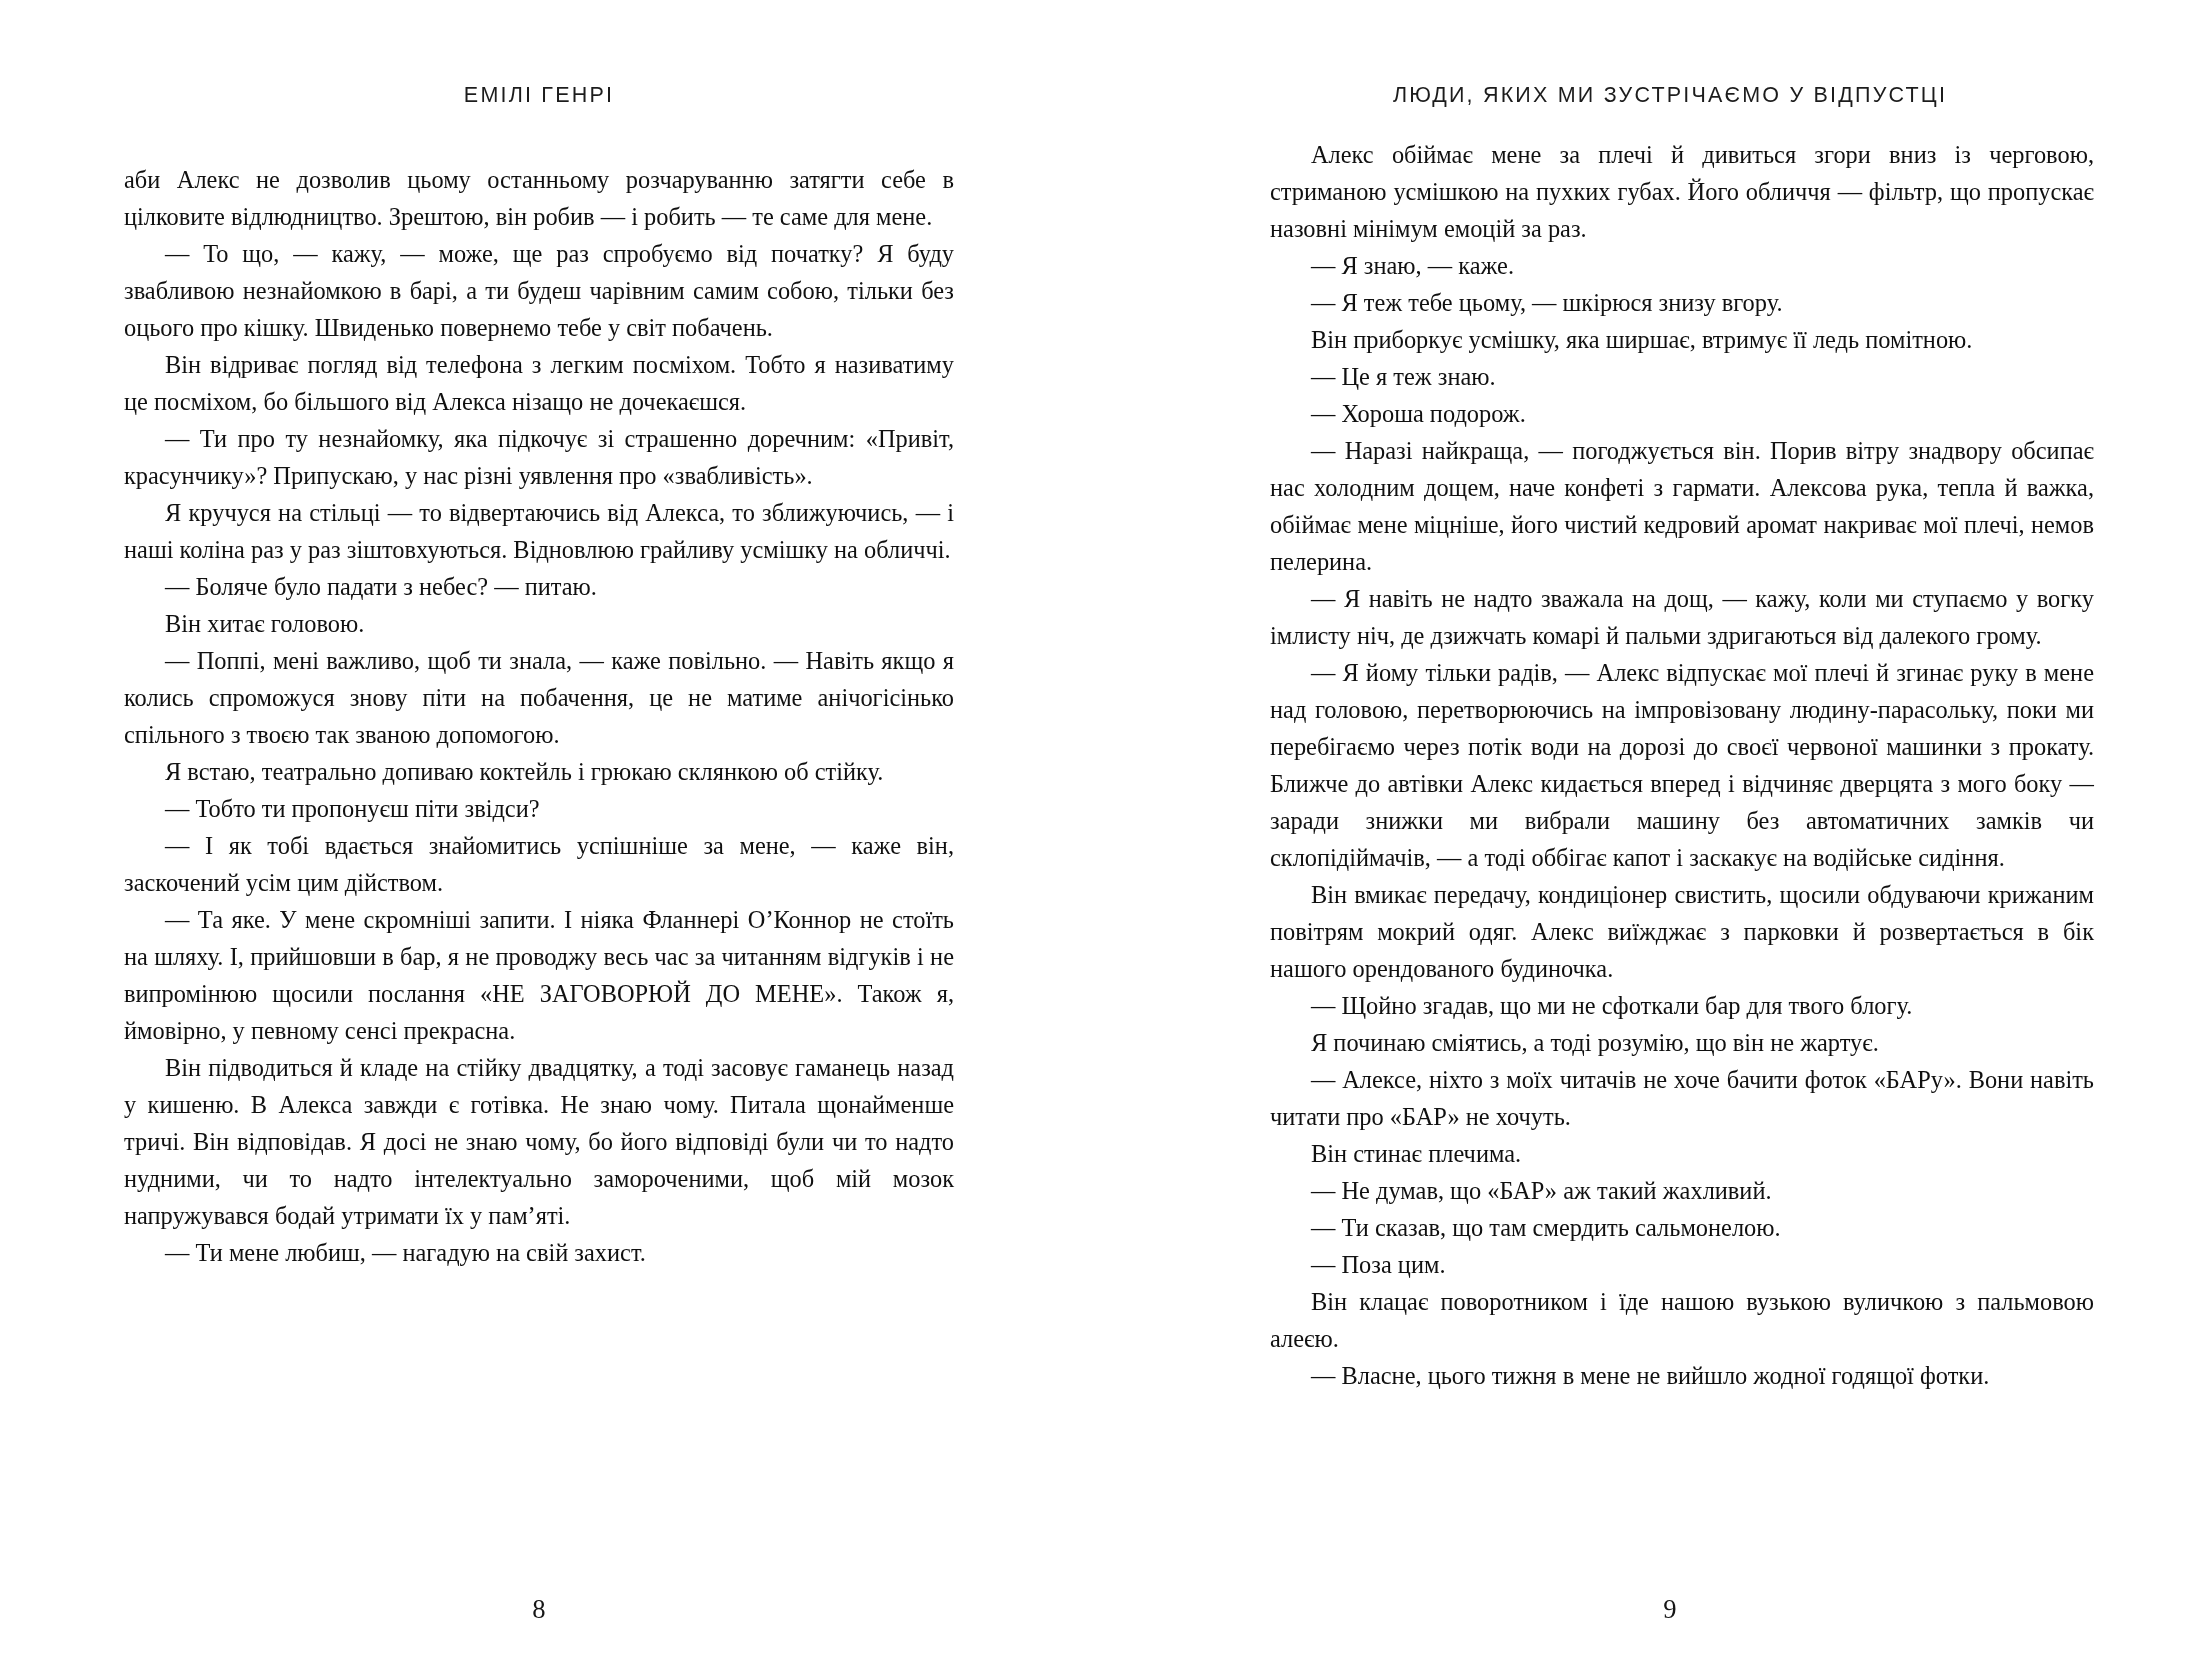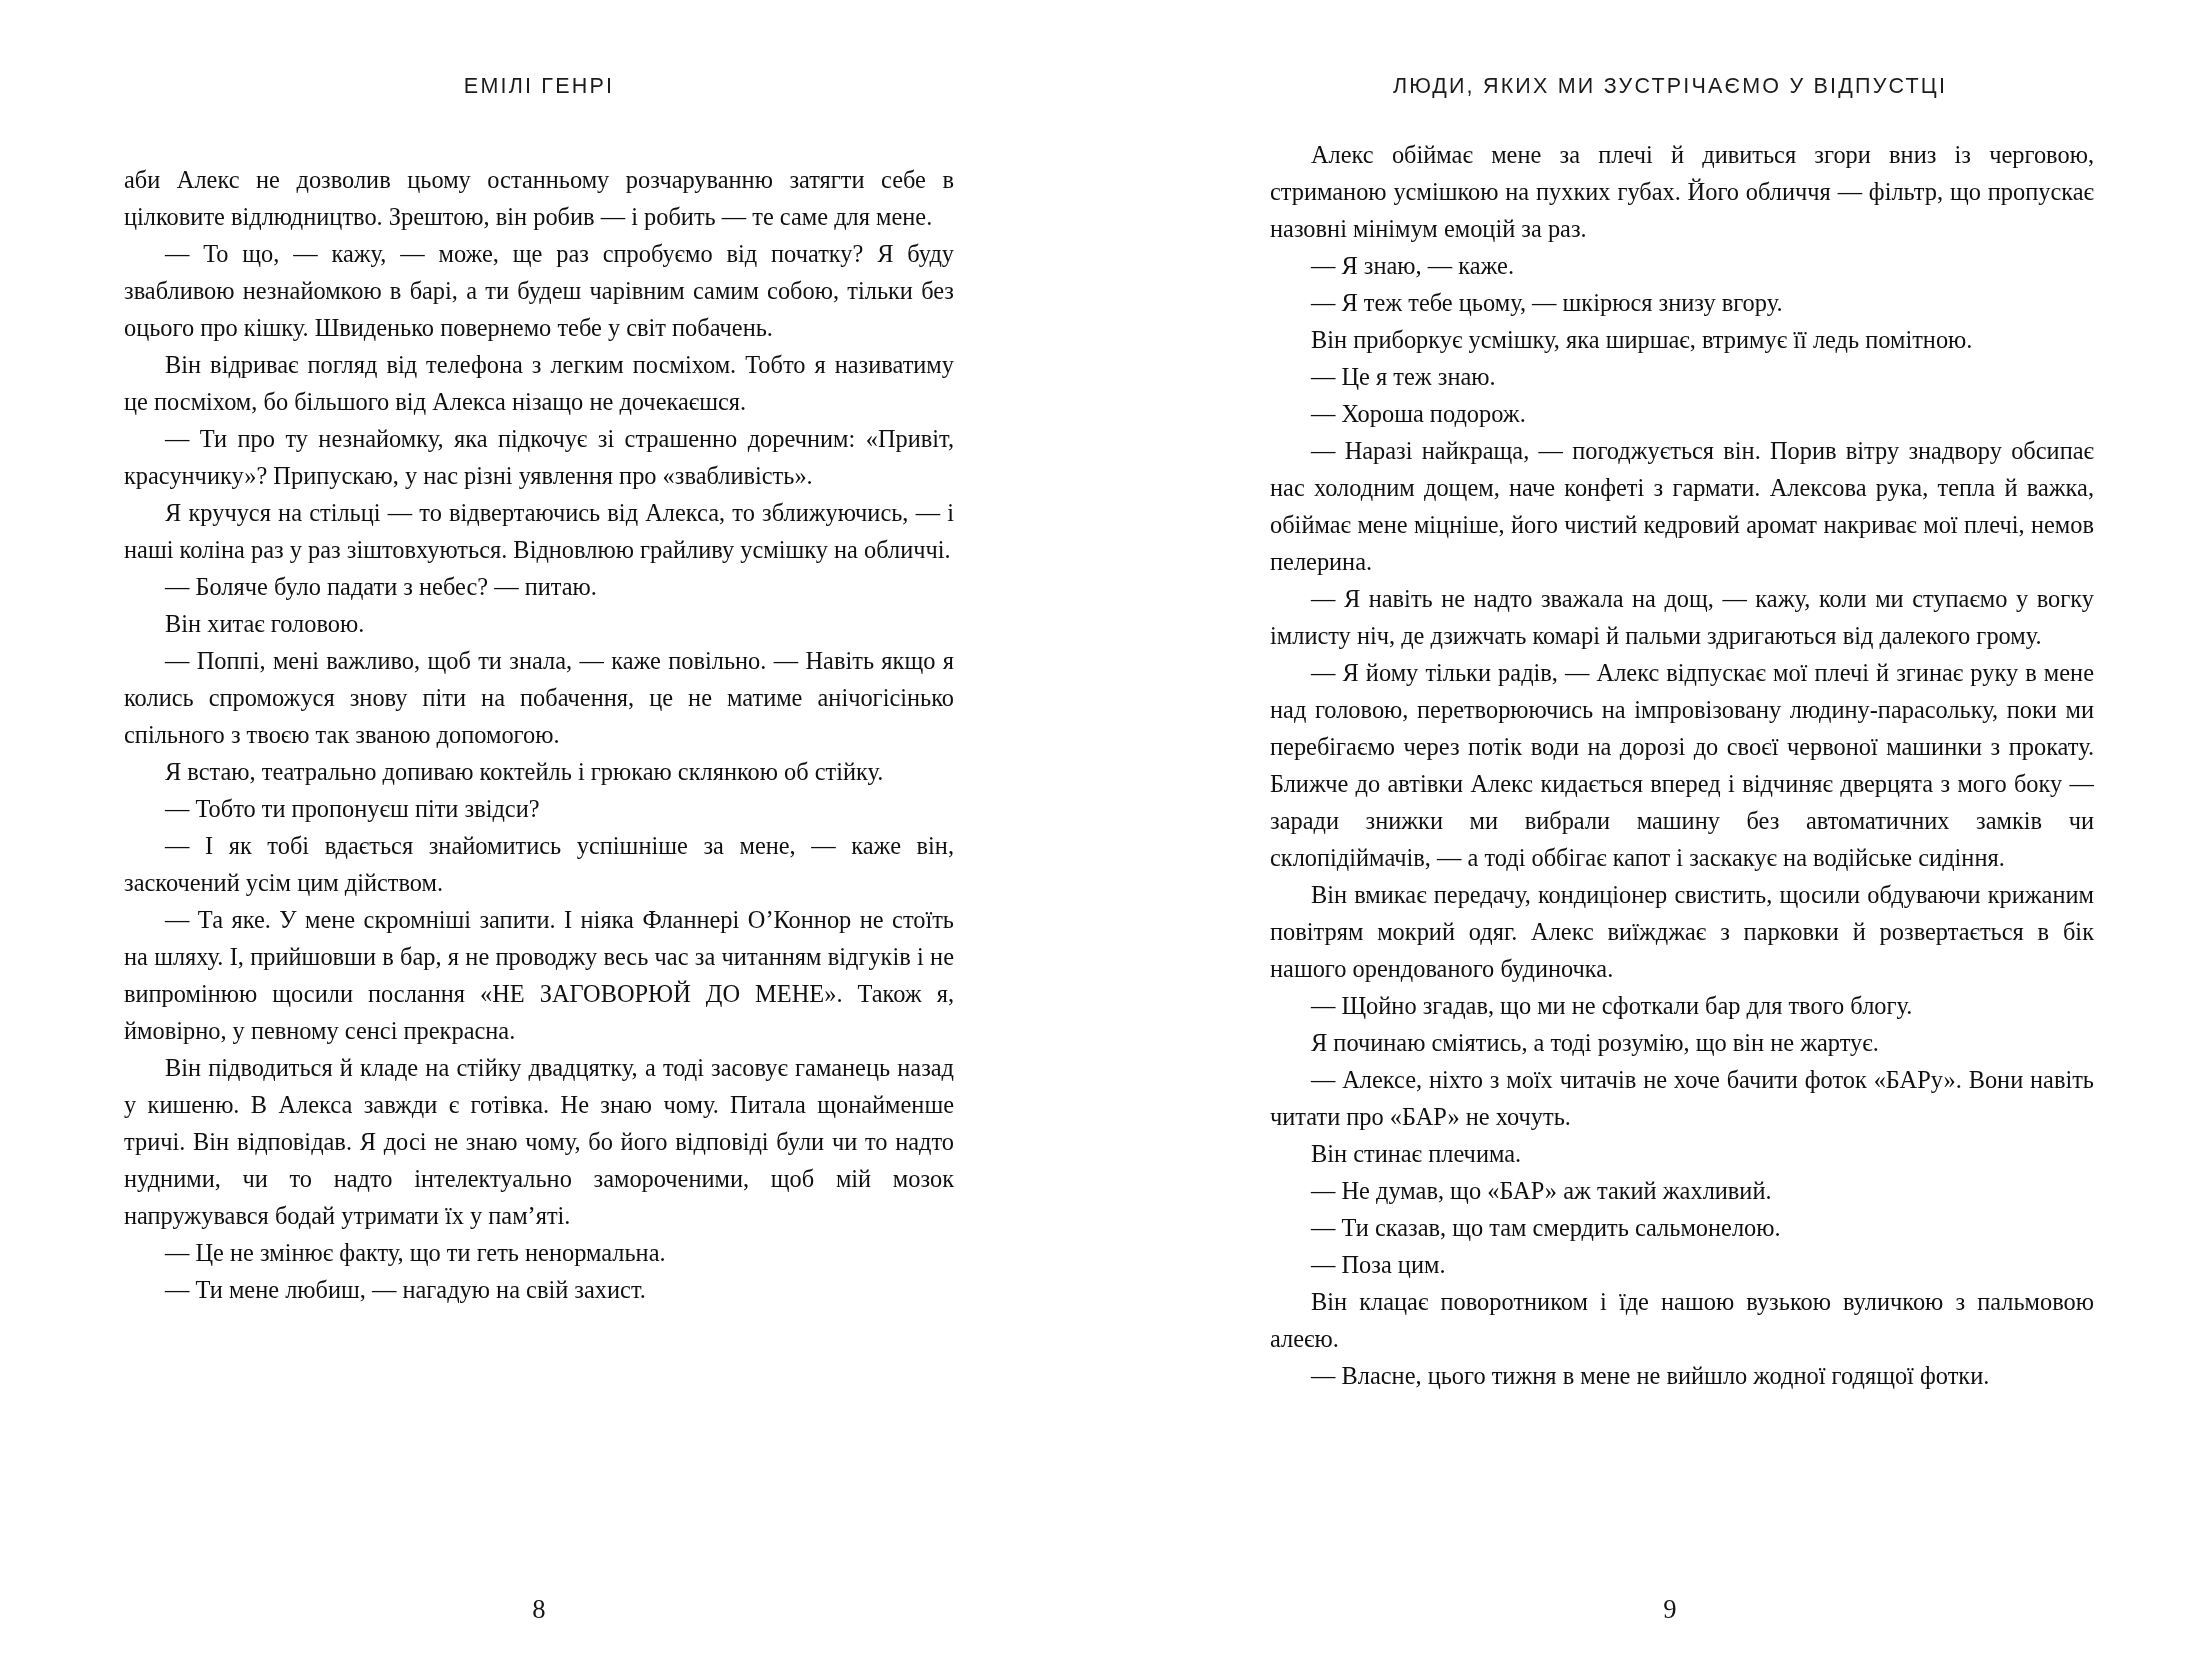--- a/index.html
+++ b/index.html
@@ -11,21 +11,21 @@
     position: relative;
     width: 2205px;
     height: 1654px;
     background: #ffffff;
     overflow: hidden;
     font-family: "Liberation Serif", "DejaVu Serif", serif;
     color: #101010;
   }
   .running-header {
     position: absolute;
-    top: 73px;
+    top: 82px;
     text-align: center;
     font-family: "Liberation Sans", sans-serif;
     font-size: 21.5px;
     line-height: 26px;
     letter-spacing: 2.2px;
     color: #1c1c1c;
     white-space: nowrap;
   }
   .running-header.left  { left: 124px;  width: 830px; }
   .running-header.right { left: 1258px; width: 824px; }
@@ -76,21 +76,20 @@
       <p>— Ти про ту незнайомку, яка підкочує зі страшенно доречним: «Привіт, красунчику»? Припускаю, у нас різні уявлення про «звабливість».</p>
       <p>Я кручуся на стільці — то відвертаючись від Алекса, то зближуючись, — і наші коліна раз у раз зіштовхуються. Відновлюю грайливу усмішку на обличчі.</p>
       <p>— Боляче було падати з небес? — питаю.</p>
       <p>Він хитає головою.</p>
       <p>— Поппі, мені важливо, щоб ти знала, — каже повільно. — Навіть якщо я колись спроможуся знову піти на побачення, це не матиме анічогісінько спільного з твоєю так званою допомогою.</p>
       <p>Я встаю, театрально допиваю коктейль і грюкаю склянкою об стійку.</p>
       <p>— Тобто ти пропонуєш піти звідси?</p>
       <p>— І як тобі вдається знайомитись успішніше за мене, — каже він, заскочений усім цим дійством.</p>
       <p>— Та яке. У мене скромніші запити. І ніяка Фланнері О’Коннор не стоїть на шляху. І, прийшовши в бар, я не проводжу весь час за читанням відгуків і не випромінюю щосили послання «НЕ ЗАГОВОРЮЙ ДО МЕНЕ». Також я, ймовірно, у певному сенсі прекрасна.</p>
       <p>Він підводиться й кладе на стійку двадцятку, а тоді засовує гаманець назад у кишеню. В Алекса завжди є готівка. Не знаю чому. Питала щонайменше тричі. Він відповідав. Я досі не знаю чому, бо його відповіді були чи то надто нудними, чи то надто інтелектуально замороченими, щоб мій мозок напружувався бодай утримати їх у пам’яті.</p>
-      <p>— Це не змінює факту, що ти геть ненормальна.</p>
       <p>— Ти мене любиш, — нагадую на свій захист.</p>
     </div>
 
     <div class="page-number left">8</div>
   </section>
 
   <section>
     <div class="running-header right">ЛЮДИ, ЯКИХ МИ ЗУСТРІЧАЄМО У ВІДПУСТЦІ</div>
 
     <div class="page-body right">

